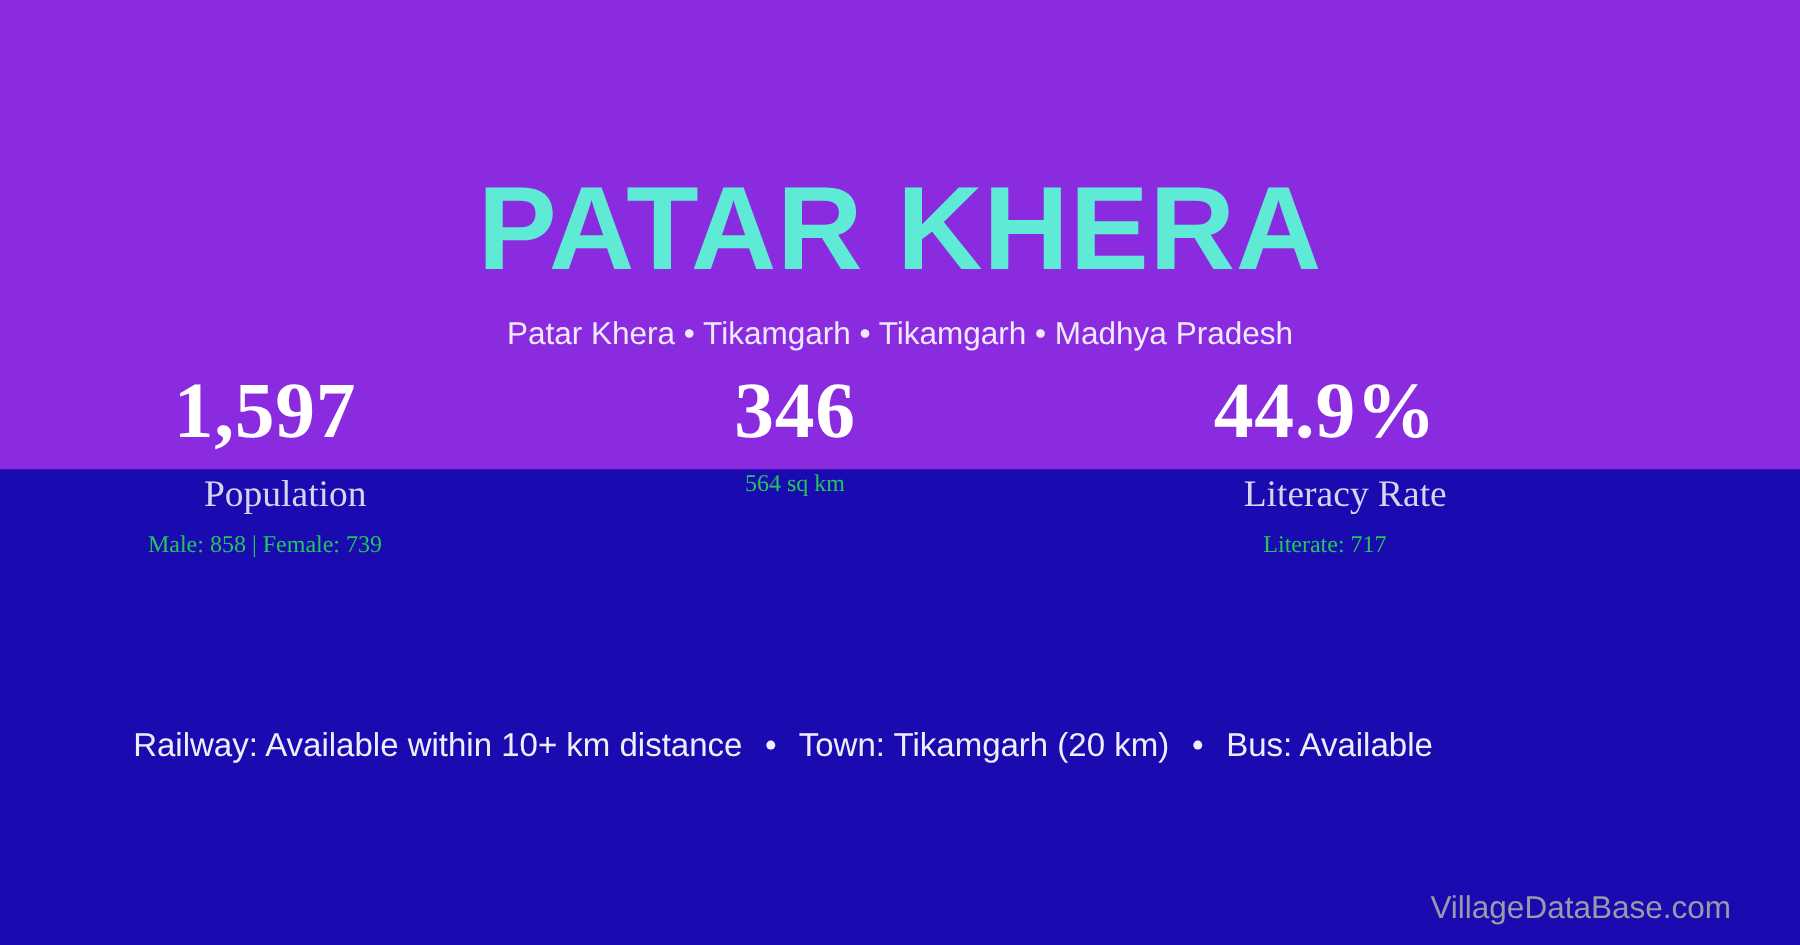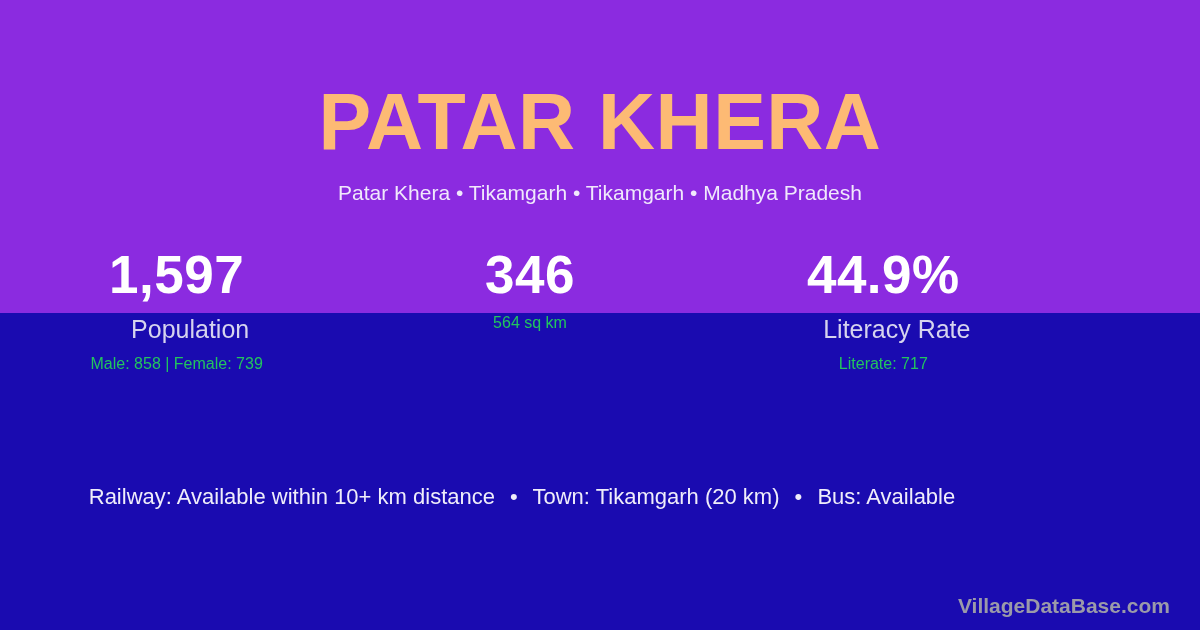--- a/index.html
+++ b/index.html
@@ -40,46 +40,47 @@
   
   .header {
     position: absolute;
     left: 0;
     top: 0;
     width: 1200px;
     text-align: center;
   }
   .title {
     margin: 0;
-    padding-top: 82px;
+    padding-top: 112px;
     font-size: 79px;
     font-weight: 700;
     letter-spacing: 0.5px;
     line-height: 1;
-    color: #fdba74;
+    color: #5eead4;
     white-space: nowrap;
   }
   .subtitle {
     margin: 0;
     padding-top: 21px;
     font-size: 21px;
     font-weight: 400;
     line-height: 1;
     color: #F0E8FC;
     white-space: nowrap;
   }
 
   
   .stats {
     position: absolute;
     left: 0;
     top: 248px;
     width: 1060px;
     display: flex;
     flex-direction: row;
+    font-family: Liberation Serif, serif;
   }
   .stat {
     flex: 1 1 0;
     text-align: center;
   }
   .stat-value {
     font-size: 53px;
     font-weight: 700;
     line-height: 1;
     color: #FFFFFF;
@@ -118,24 +119,24 @@
   }
   .facilities .sep {
     display: inline-block;
     padding: 0 9px;
     color: #EFEDFA;
   }
 
   
   .brand {
     position: absolute;
-    right: 30px;
+    right: 46px;
     bottom: 14px;
     font-size: 21px;
-    font-weight: 700;
+    font-weight: 400;
     line-height: 1;
     color: #9B9AA9;
     white-space: nowrap;
   }
 </style>
 </head>
 <body>
 
 <div class="card">
 

